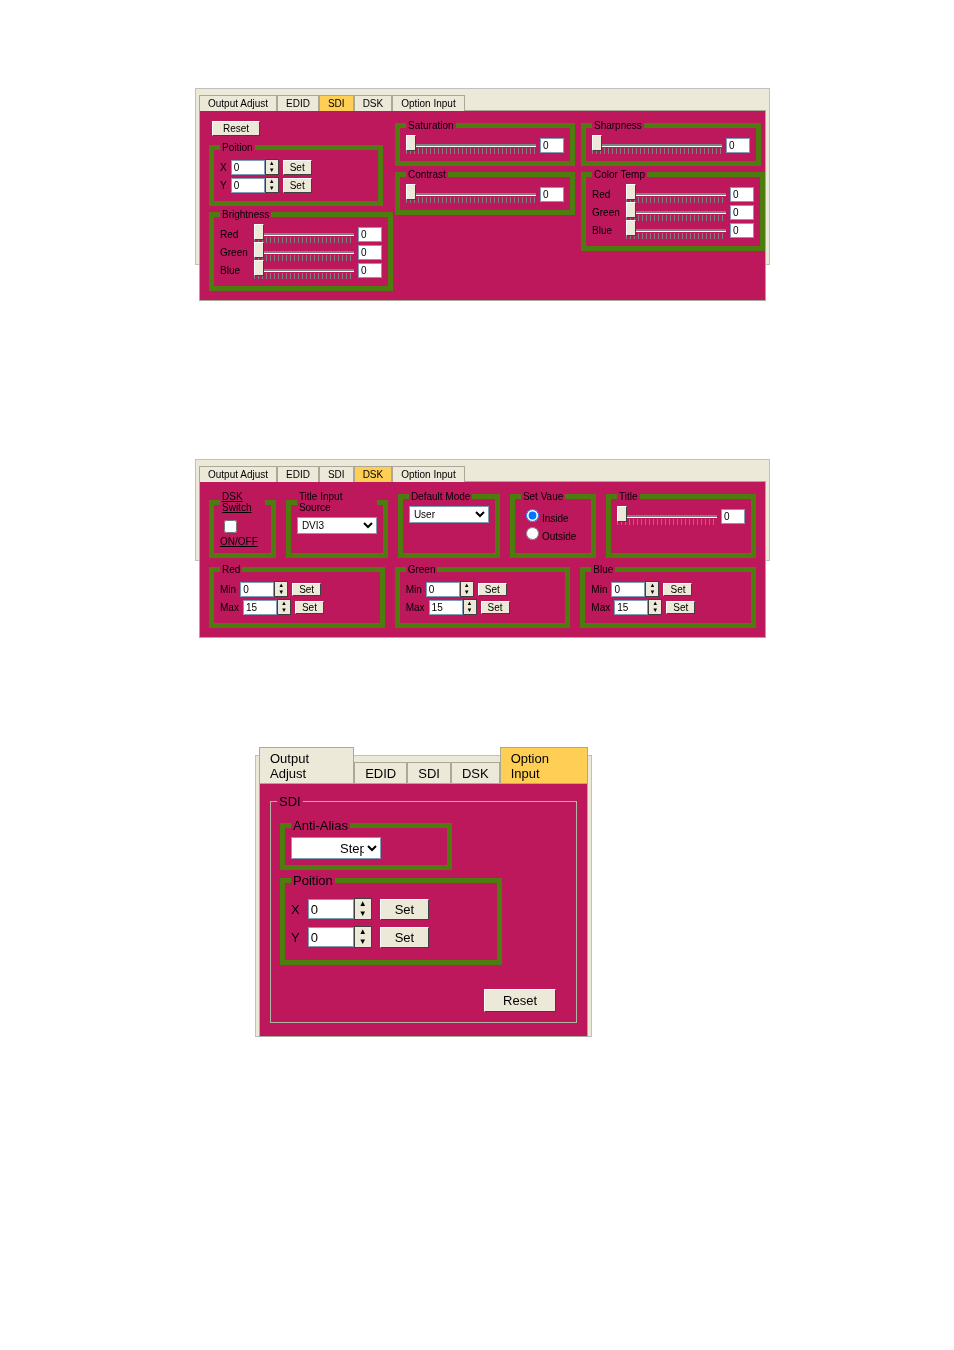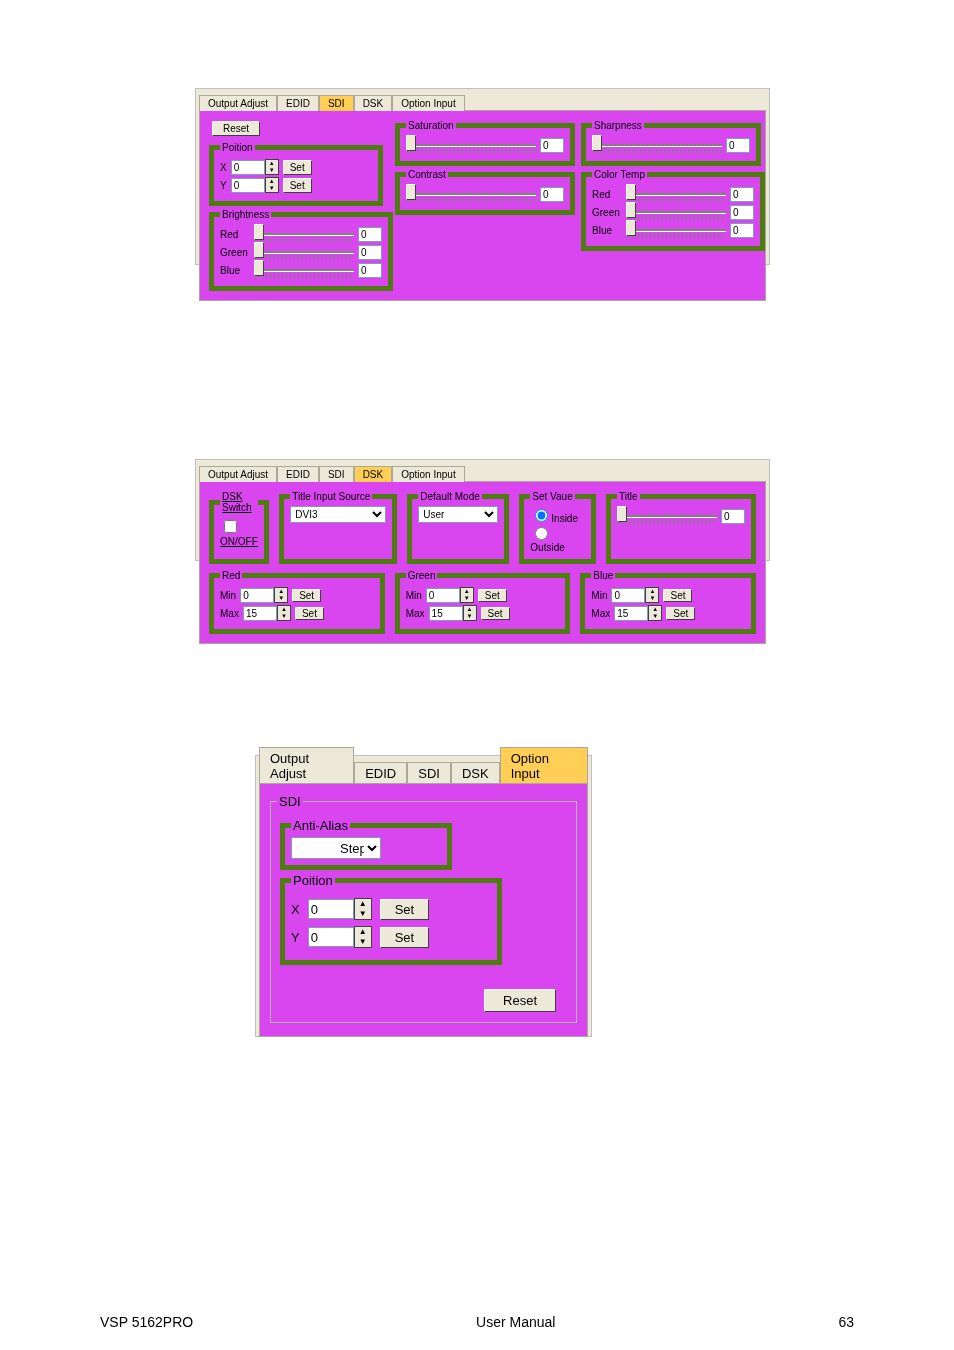--- a/index.html
+++ b/index.html
@@ -1,21 +1,21 @@
 <!DOCTYPE html>
 <html><head>
 <meta charset="utf-8">
 <style>
   html,body{margin:0;padding:0;background:#fff;font-family:Tahoma,Arial,sans-serif;font-size:10px;color:#000;}
   .page{width:954px;height:1350px;position:relative;background:#fff;}
   .panel{position:absolute;background:#ece9d8;border:1px solid #c0c0c0;}
   .tabs{display:flex;align-items:flex-end;height:18px;margin:3px 3px 0 3px;}
   .tab{padding:2px 8px;border:1px solid #aca899;border-bottom:none;background:#ece9d8;margin-right:0px;font-size:10px;position:relative;top:1px;}
   .tab.active{background:#fece55;}
-  .tabbody{border:1px solid #aca899;margin:0 3px 3px 3px;padding:6px;background:#d946ef;}
+  .tabbody{border:1px solid #aca899;margin:0 3px 3px 3px;padding:6px;background:#be185d;}
   fieldset{border:5px solid #4d7c0f;margin:3px;padding:4px 6px 6px 6px;}
   legend{font-size:10px;color:#000;padding:0 2px;}
   .btn{background:#ece9d8;border:1px solid #404040;border-top-color:#fff;border-left-color:#fff;padding:1px 10px;font-size:10px;display:inline-block;}
   .btn-big{padding:3px 18px;font-size:13px;}
   input.txt{border:1px solid #7f9db9;font-size:10px;height:13px;padding:0 2px;background:#fff;}
   .spin{display:inline-flex;align-items:center;}
   .spin input.txt{width:28px;}
   .spin .spinbtns{display:inline-flex;flex-direction:column;margin-left:0;border:1px solid #404040;}
   .spin .spinbtns span{width:12px;height:7px;background:#ece9d8;font-size:6px;line-height:6px;text-align:center;display:block;}
   .slider{position:relative;height:16px;display:flex;align-items:center;}
@@ -188,21 +188,21 @@
     <div class="tab">Option Input</div>
   </div>
   <div class="tabbody">
     <div style="display:flex;gap:4px;">
       <fieldset style="width:70px;text-decoration:underline;">
         <legend>DSK Switch</legend>
         <label class="chk"><input type="checkbox" style=""><span>ON/OFF</span></label>
       </fieldset>
       <fieldset style="width:100px;">
         <legend>Title Input Source</legend>
-        <select class="combo" style="width:96px;"><option>DVI3</option></select>
+        <select class="combo" style="width:80px;"><option>DVI3</option></select>
       </fieldset>
       <fieldset style="width:100px;">
         <legend>Default Mode</legend>
         <select class="combo" style="width:80px;"><option>User</option></select>
       </fieldset>
       <fieldset style="width:100px;">
         <legend>Set Vaue</legend>
         <label class="radio"><input type="radio" name="sv" checked="" style=""><span>Inside</span></label>
         <label class="radio"><input type="radio" name="sv" style=""><span>Outside</span></label>
       </fieldset>
@@ -337,19 +337,14 @@
           <span class="btn btn-big" style="padding:2px 14px;">Set</span>
         </div>
       </fieldset>
       <div style="position:absolute;right:20px;bottom:10px;">
         <span class="btn btn-big">Reset</span>
       </div>
     </fieldset>
   </div>
 </div>
 
-<div class="footer">
-  <span>VSP 5162PRO</span>
-  <span>User Manual</span>
-  <span>63</span>
+
 </div>
 
-</div>
-
 </body></html>

